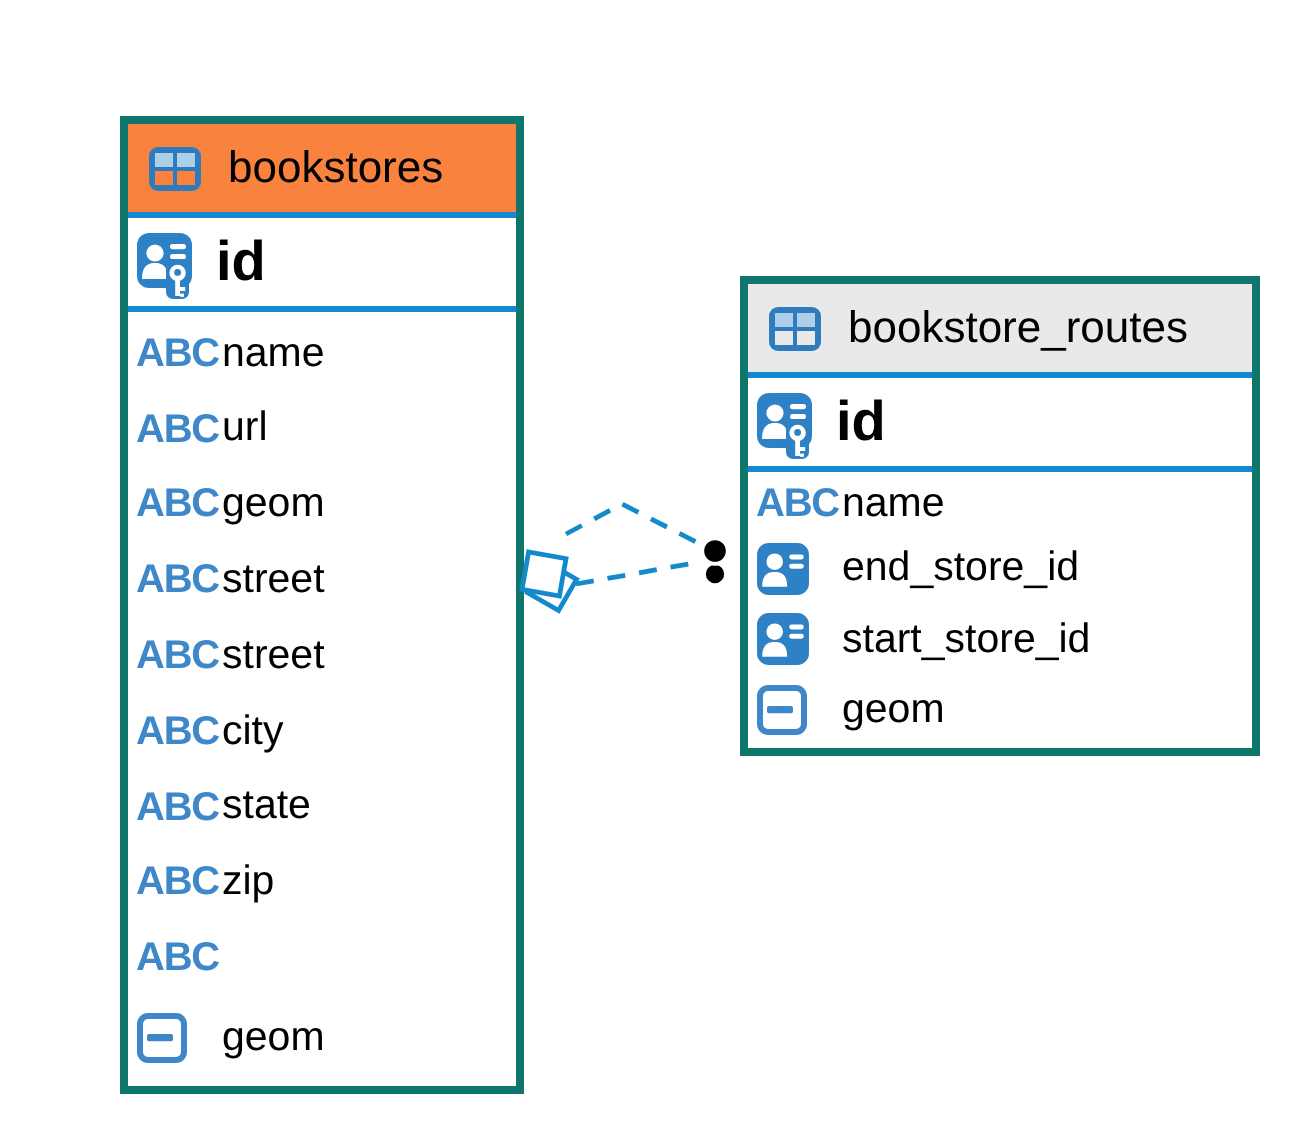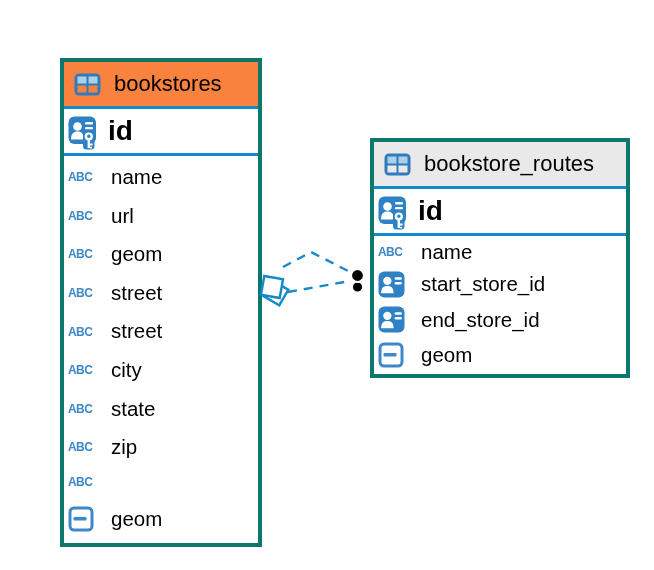--- a/index.html
+++ b/index.html
@@ -24,21 +24,21 @@
   .idrow{flex:0 0 44px;display:flex;align-items:center;gap:10px;
          padding-left:4px;border-bottom:3px solid #1489CB;
          font-weight:bold;font-size:28px;}
   .idrow svg{margin-top:4px;} 
 
   .cols{flex:1 1 auto;display:flex;flex-direction:column;
         justify-content:space-around;padding:2px 0;}
   .col{display:flex;align-items:center;gap:6px;padding-left:4px;
        font-size:20.5px;line-height:1;}
   .icoslot{width:37px;flex:0 0 37px;display:flex;align-items:center;}
-  .abc{font-weight:800;font-size:12px;letter-spacing:-0.6px;
+  .abc{font-weight:800;font-size:20px;letter-spacing:-0.6px;
        color:#3E87C8;}
 
   .overlay{position:absolute;left:0;top:0;width:654px;height:570px;
            z-index:5;pointer-events:none;}
   .overlay .rel{pointer-events:auto;}
 </style>
 </head>
 <body>
 
 <div class="canvas">
@@ -177,33 +177,33 @@
       <div class="col">
         <span class="icoslot">
           <svg width="27" height="27" viewBox="0 0 26 26">
             <rect x="0.5" y="0.5" width="25" height="25" rx="5.5" fill="#2E81C4"></rect>
             <circle cx="9" cy="9.5" r="4" fill="#fff"></circle>
             <path d="M3 21.5 C3 15.5 6 14.5 9 14.5 C12 14.5 15 15.5 15 21.5 Z" fill="#fff"></path>
             <rect x="16" y="6" width="7" height="2.4" rx="1.2" fill="#fff"></rect>
             <rect x="16" y="10.5" width="7" height="2.4" rx="1.2" fill="#fff"></rect>
           </svg>
         </span>
-        <span>start_store_id</span>
+        <span>end_store_id</span>
       </div>
       <div class="col">
         <span class="icoslot">
           <svg width="27" height="27" viewBox="0 0 26 26">
             <rect x="0.5" y="0.5" width="25" height="25" rx="5.5" fill="#2E81C4"></rect>
             <circle cx="9" cy="9.5" r="4" fill="#fff"></circle>
             <path d="M3 21.5 C3 15.5 6 14.5 9 14.5 C12 14.5 15 15.5 15 21.5 Z" fill="#fff"></path>
             <rect x="16" y="6" width="7" height="2.4" rx="1.2" fill="#fff"></rect>
             <rect x="16" y="10.5" width="7" height="2.4" rx="1.2" fill="#fff"></rect>
           </svg>
         </span>
-        <span>end_store_id</span>
+        <span>start_store_id</span>
       </div>
       <div class="col">
         <span class="icoslot">
           <svg width="26" height="26" viewBox="0 0 26 26">
             <rect x="2" y="2" width="22" height="22" rx="4" fill="#fff" stroke="#3E87C8" stroke-width="3"></rect>
             <rect x="5.5" y="11" width="13" height="3.6" rx="1" fill="#3E87C8"></rect>
           </svg>
         </span>
         <span>geom</span>
       </div>

